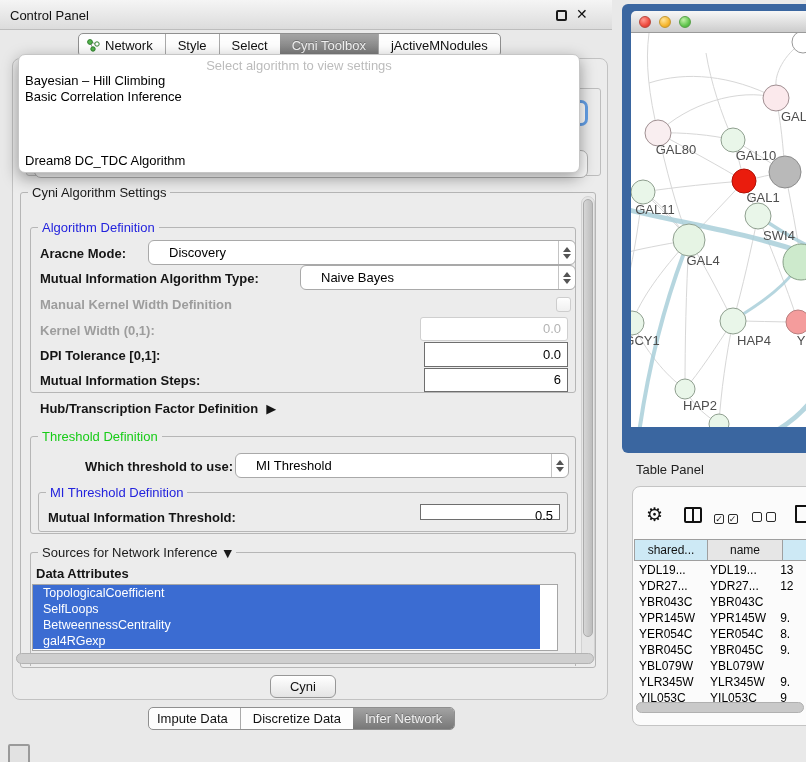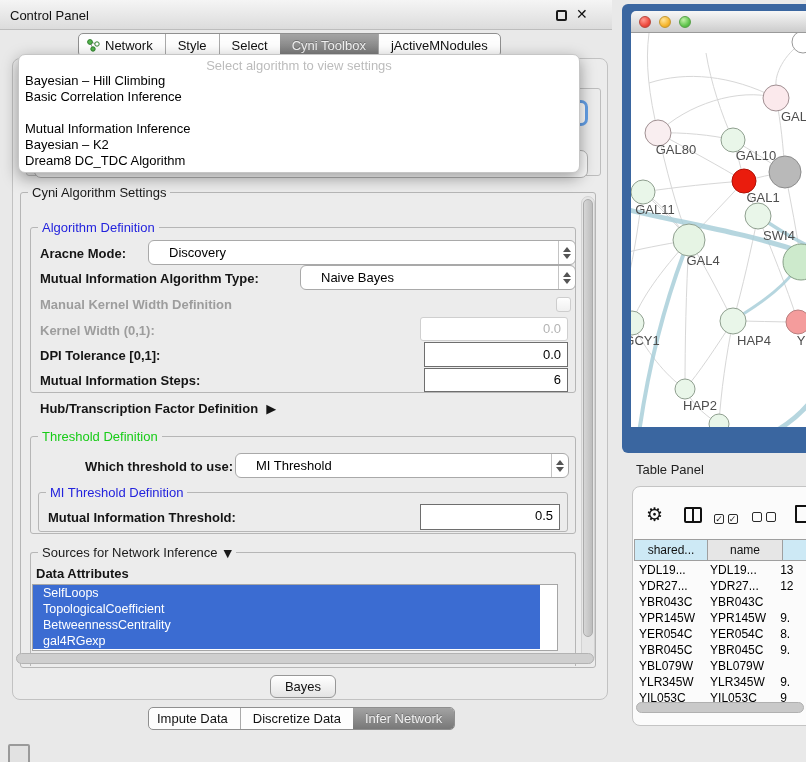--- a/index.html
+++ b/index.html
@@ -157,22 +157,20 @@
   <div class="abs content-box"></div>
 
   <div class="abs bg-group"></div>
   <div class="abs bg-combo2"></div>
   <div class="abs bg-combo-blue"></div>
 
   <div class="abs popup">
     <div class="abs popup-ph">Select algorithm to view settings</div>
     <div class="abs popup-item" style="top:18px;">Bayesian – Hill Climbing</div>
     <div class="abs popup-item" style="top:34px;">Basic Correlation Inference</div>
-    <div class="abs popup-item" style="top:66px;">Mutual Information Inference</div>
-    <div class="abs popup-item" style="top:82px;">Bayesian – K2</div>
     <div class="abs popup-item" style="top:98px;">Dream8 DC_TDC Algorithm</div>
   </div>
 
   <div class="abs gbox" style="left:20px; top:192px; width:576px; height:476px;"></div>
   <span class="abs gtitle" style="left:28px; top:185px;text-align:center;">Cyni Algorithm Settings</span>
 
   <div class="abs gbox" style="left:30px; top:227px; width:546px; height:166px;"></div>
   <span class="abs gtitle blue" style="left:38px; top:220px;">Algorithm Definition</span>
 
   <span class="abs lbl" style="left:40px; top:246px;">Aracne Mode:</span>
@@ -217,41 +215,41 @@
     <span class="val">MI Threshold</span>
     <span class="stepper">
         <i class="tri-up"></i>
         <i class="tri-dn"></i>
       </span>
   </div>
 
   <div class="abs gbox" style="left:38px; top:492px; width:530px; height:40px;"></div>
   <span class="abs gtitle blue" style="left:46px; top:485px;">MI Threshold Definition</span>
   <span class="abs lbl" style="left:48px; top:510px;">Mutual Information Threshold:</span>
-  <div class="abs field en" style="left:420px; top:504px; width:140px; height:26px; line-height:22px;">0.5</div>
+  <div class="abs field en" style="left:420px; top:504px; width:140px; height:16px; line-height:22px;">0.5</div>
 
   <div class="abs gbox" style="left:30px; top:552px; width:546px; height:114px; border-bottom:none; border-radius:3px 3px 0 0;"></div>
   <span class="abs gtitle" style="left:38px; top:545px;">
     <span>Sources for Network Inference</span><span class="disc-down">▼</span>
   </span>
   <span class="abs lbl" style="left:36px; top:566px;">Data Attributes</span>
 
   <div class="abs listbox" style="left:32px; top:584px; width:526px; height:67px;">
+    <div class="litem">TopologicalCoefficient</div>
     <div class="litem">SelfLoops</div>
-    <div class="litem">TopologicalCoefficient</div>
     <div class="litem">BetweennessCentrality</div>
     <div class="litem">gal4RGexp</div>
 
   </div>
 
   <div class="abs vscroll-track"></div>
   <div class="abs vscroll-thumb"></div>
   <div class="abs hscroll"></div>
 
-  <div class="abs apply-btn">Bayes</div>
+  <div class="abs apply-btn">Cyni</div>
 
   <div class="abs seg-bar" style="left:148px; top:707px; height:23px;">
     <div class="seg">
         <span>Impute Data</span>
       </div>
     <div class="seg">
         <span>Discretize Data</span>
       </div>
     <div class="seg sel">
         <span>Infer Network</span>

